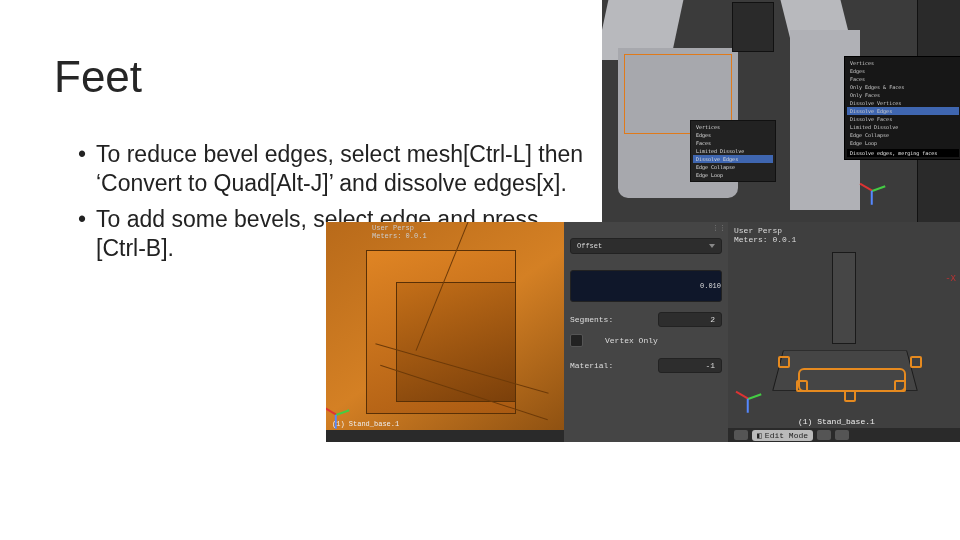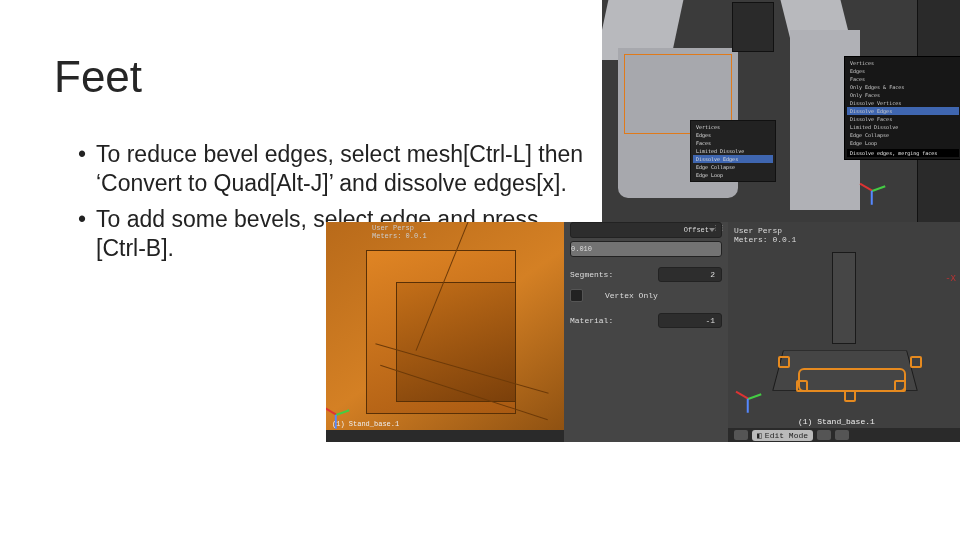--- a/index.html
+++ b/index.html
@@ -57,24 +57,24 @@
   
   .bmid .sec{padding:4px 6px 0 6px}
   .bmid .sechdr{display:flex;align-items:center;gap:4px;font-size:8px;margin:4px 0}
   .bmid .sechdr .tri{display:inline-block;width:0;height:0;border-left:4px solid #ccc;border-top:3px solid transparent;border-bottom:3px solid transparent;transform:rotate(90deg)}
   .bmid .row{display:flex;align-items:center;justify-content:space-between;margin:3px 0}
   .bmid .lbl{font-size:8px;color:#ddd}
   .bmid .val{background:#2d2d2d;border:1px solid #222;border-radius:3px;padding:2px 6px;font-size:8px;min-width:50px;text-align:right}
   .bmid .toggle{display:flex;gap:2px}
   .bmid .tgl{background:#333;border:1px solid #222;border-radius:3px;width:30px;height:12px}
   .bmid .tgl.on{background:#5a5a5a}
-  .bmid .wide{display:block;background:#737373;border:1px solid #222;border-radius:3px;text-align:left;padding:3px 0;margin:3px 6px}
+  .bmid .wide{display:block;background:#0f172a;border:1px solid #222;border-radius:3px;text-align:right;padding:11px 0;margin:3px 6px}
   .bmid .chk{display:flex;align-items:center;gap:22px;padding:4px 6px}
   .bmid .box{width:11px;height:11px;background:#222;border:1px solid #555;border-radius:2px}
-  .bmid .dd{display:flex;align-items:center;justify-content:flex-end;background:#2d2d2d;border:1px solid #222;border-radius:3px;margin:0 6px;padding:3px 6px}
+  .bmid .dd{display:flex;align-items:center;justify-content:space-between;background:#2d2d2d;border:1px solid #222;border-radius:3px;margin:16px 6px;padding:3px 6px}
   .bmid .dd .dn{width:0;height:0;border-left:3px solid transparent;border-right:3px solid transparent;border-top:4px solid #888}
   .bmid .grip{position:absolute;right:2px;top:2px;color:#888}
   
   .bright .hdr{padding:4px 6px;font-size:8px}
   .bright .wf{position:absolute;left:10px;top:30px;width:210px;height:170px}
   .bright .pillar{position:absolute;left:94px;top:0;width:22px;height:90px;border:1px solid #1a1a1a;background:#464646}
   .bright .basep{position:absolute;left:40px;top:86px;width:132px;height:60px;border:1px solid #1a1a1a;background:#454545;transform:perspective(300px) rotateX(50deg)}
   .bright .orange{position:absolute;border:2px solid #e68a1f;border-radius:2px}
   .bright .o1{left:40px;top:104px;width:8px;height:8px}
   .bright .o2{left:58px;top:128px;width:8px;height:8px}

